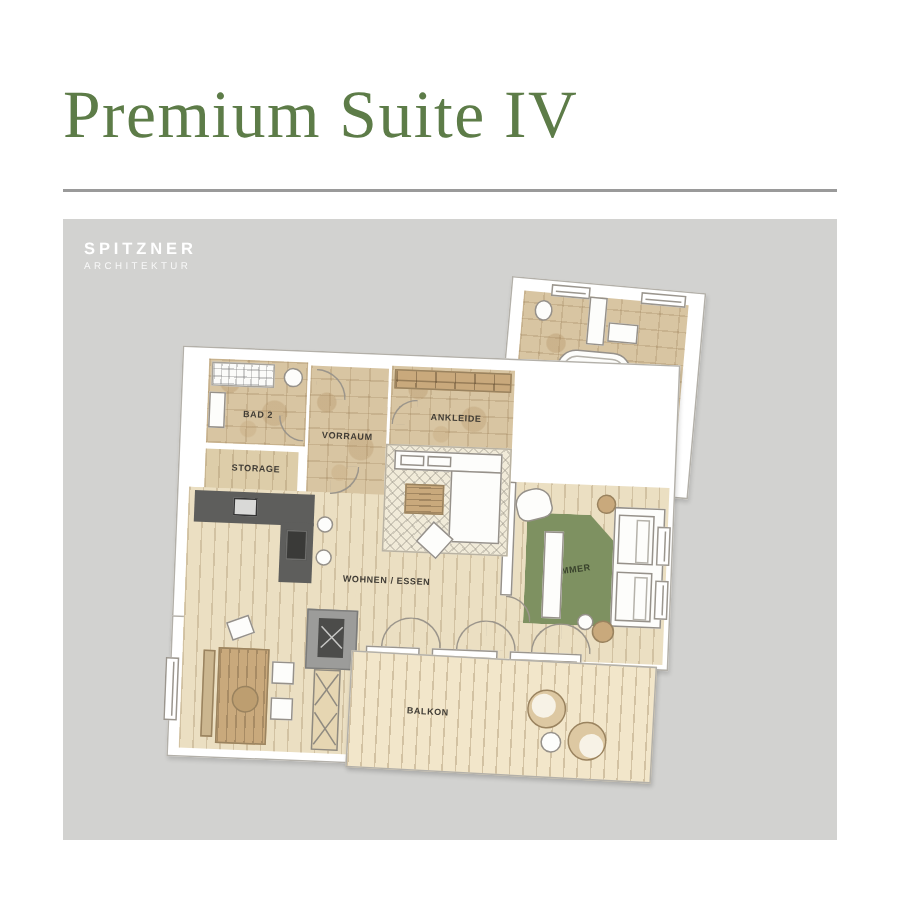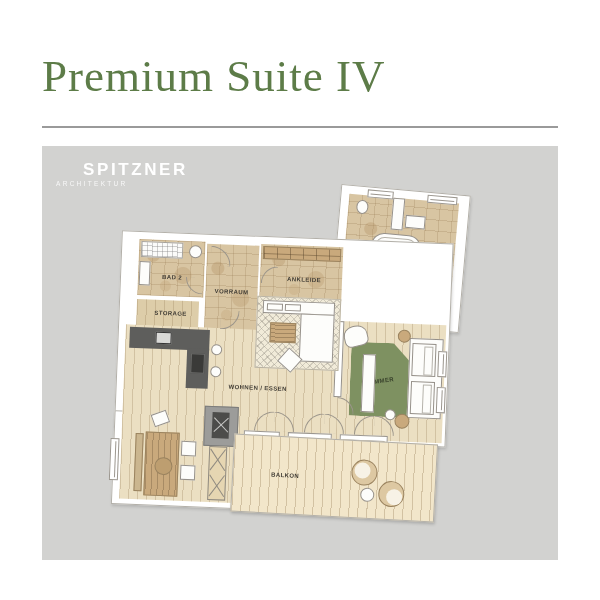--- a/index.html
+++ b/index.html
@@ -11,21 +11,21 @@
   
   .title{
     position:absolute;left:42px;top:50px;
     font-family:"Liberation Serif", serif;
     font-size:45px;font-weight:400;color:#5d7c48;letter-spacing:1px;
   }
   .divider{position:absolute;left:42px;top:126px;width:516px;height:2px;background:#9a9a9a;}
   
   .panel{position:absolute;left:42px;top:146px;width:516px;height:414px;background:#d2d2d0;}
   .brand{position:absolute;left:14px;top:15px;color:#ffffff;line-height:1;}
-  .brand .b1{font-size:17px;font-weight:bold;letter-spacing:2.6px;margin-left:27px;}
+  .brand .b1{font-size:11px;font-weight:bold;letter-spacing:2.6px;}
   .brand .b2{font-size:6.5px;letter-spacing:2.3px;margin-top:3px;color:rgba(255,255,255,.85);}
   
   .plan{position:absolute;left:69px;top:41px;width:352px;height:336px;transform:rotate(2.3deg);}
   .wall{position:absolute;background:#ffffff;border:1px solid #b3b0a9;box-shadow:1px 2px 3px rgba(0,0,0,.14);}
   .stone{position:absolute;background-color:#d8c5a2;background-image:
     radial-gradient(circle at 22% 28%, rgba(176,142,96,.33) 0 6px, transparent 7px),
     radial-gradient(circle at 68% 62%, rgba(176,142,96,.28) 0 8px, transparent 9px),
     radial-gradient(circle at 42% 82%, rgba(190,158,112,.28) 0 5px, transparent 6px),
     repeating-linear-gradient(0deg, rgba(140,110,70,.22) 0 1px, transparent 1px 11px),
     repeating-linear-gradient(90deg, rgba(140,110,70,.22) 0 1px, transparent 1px 13px);}

